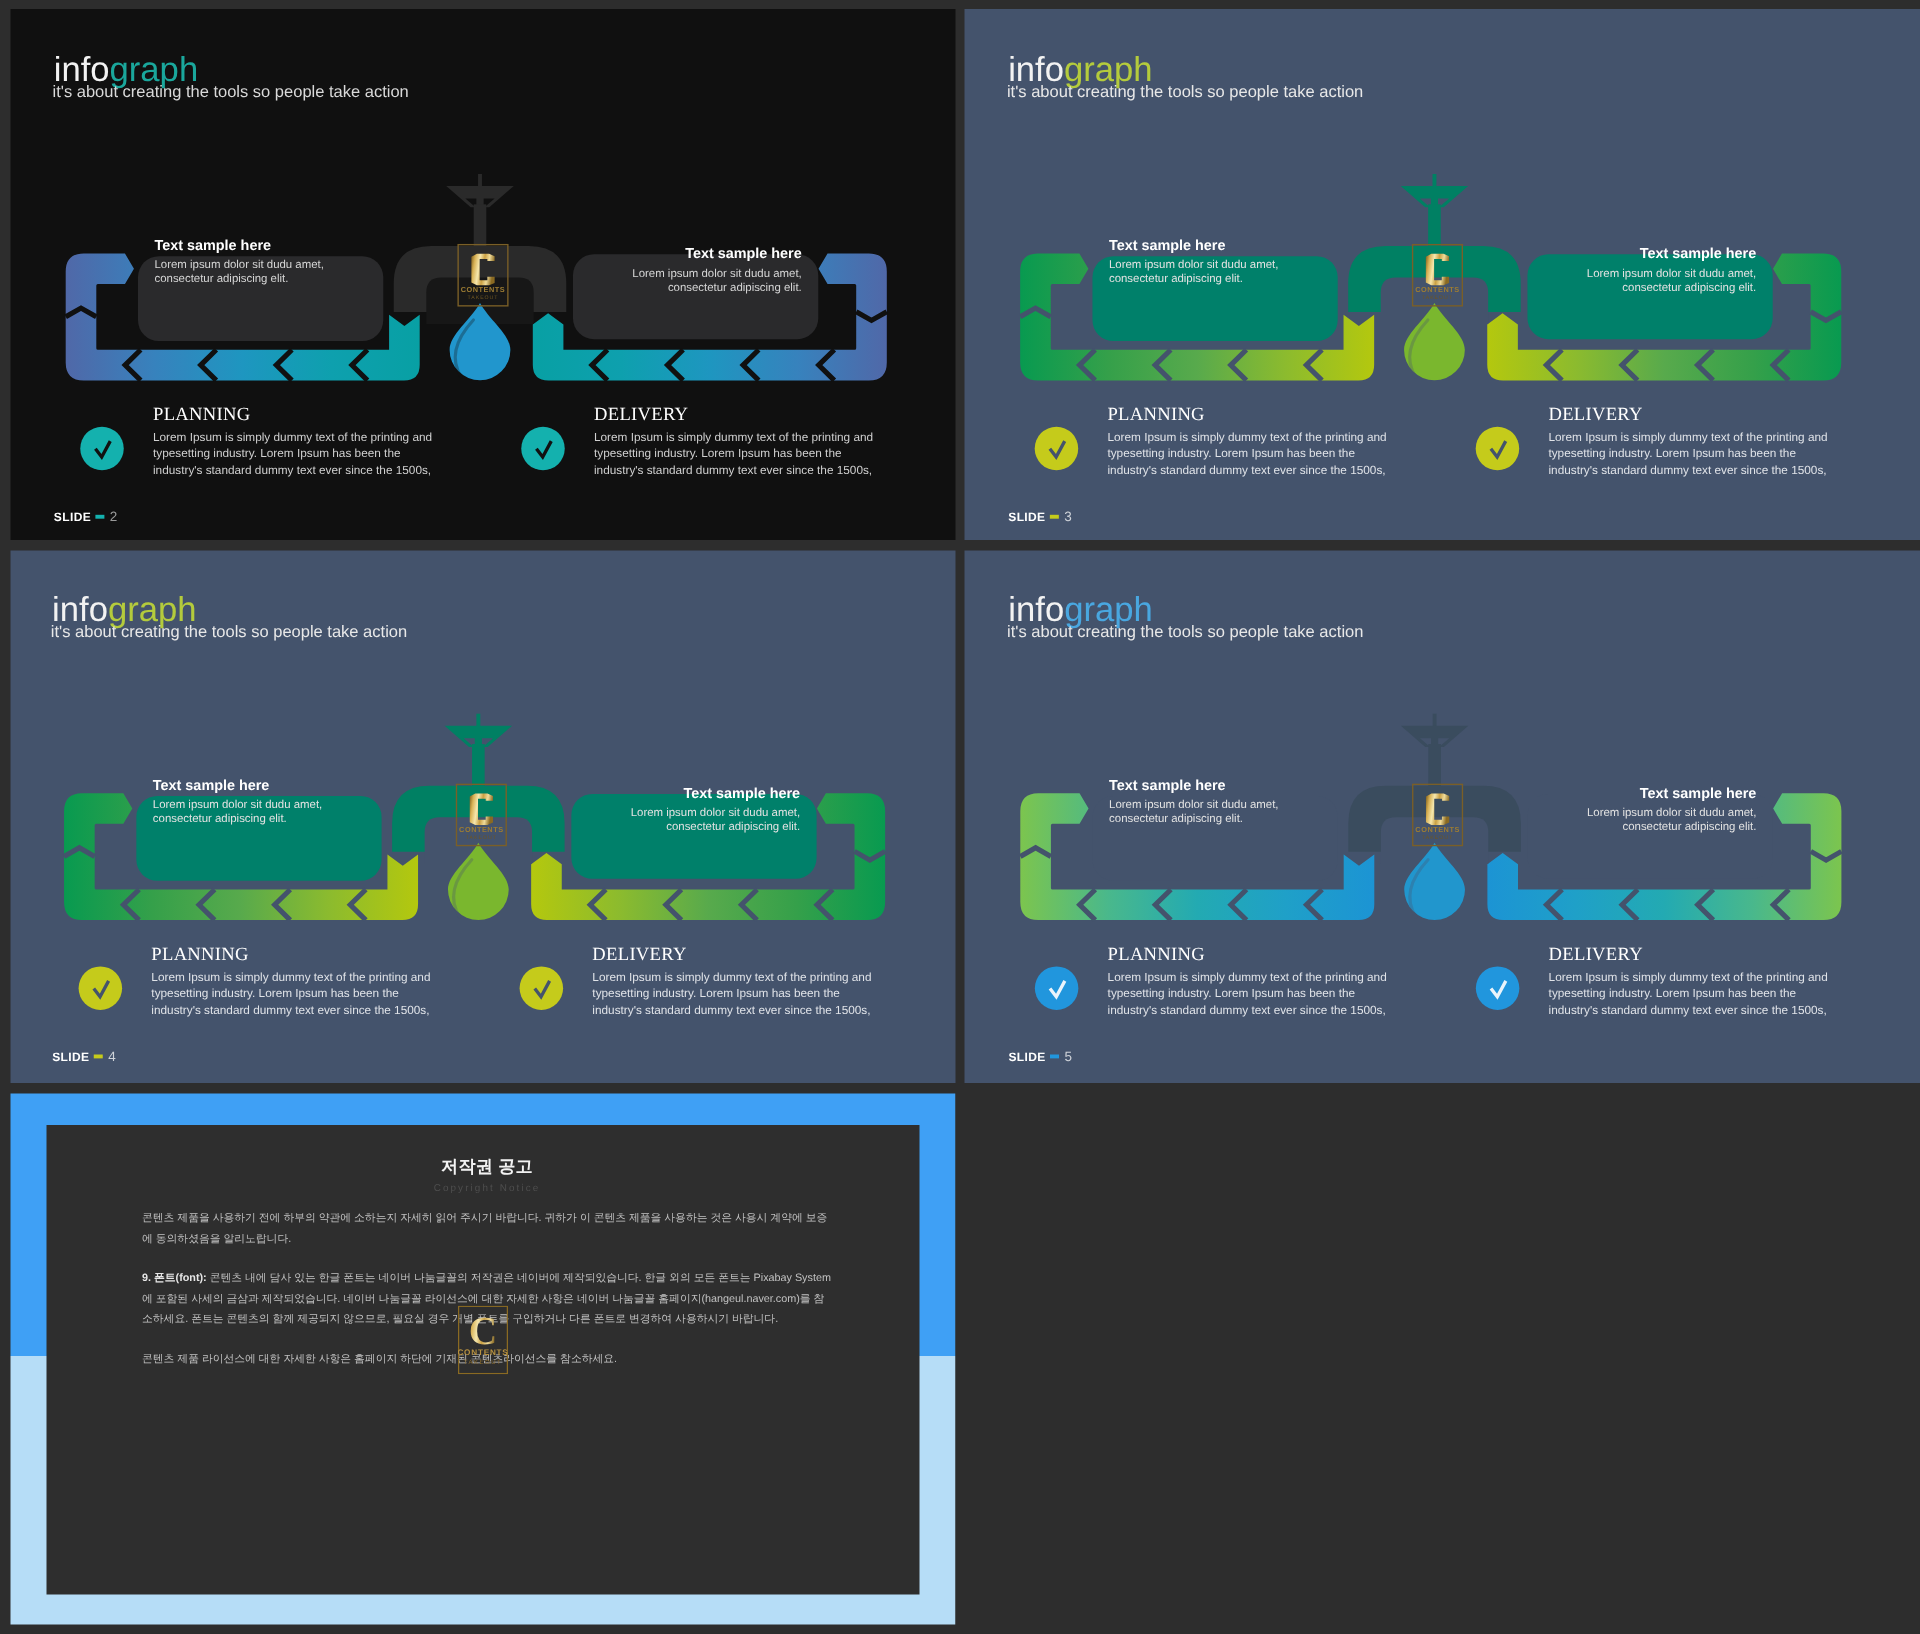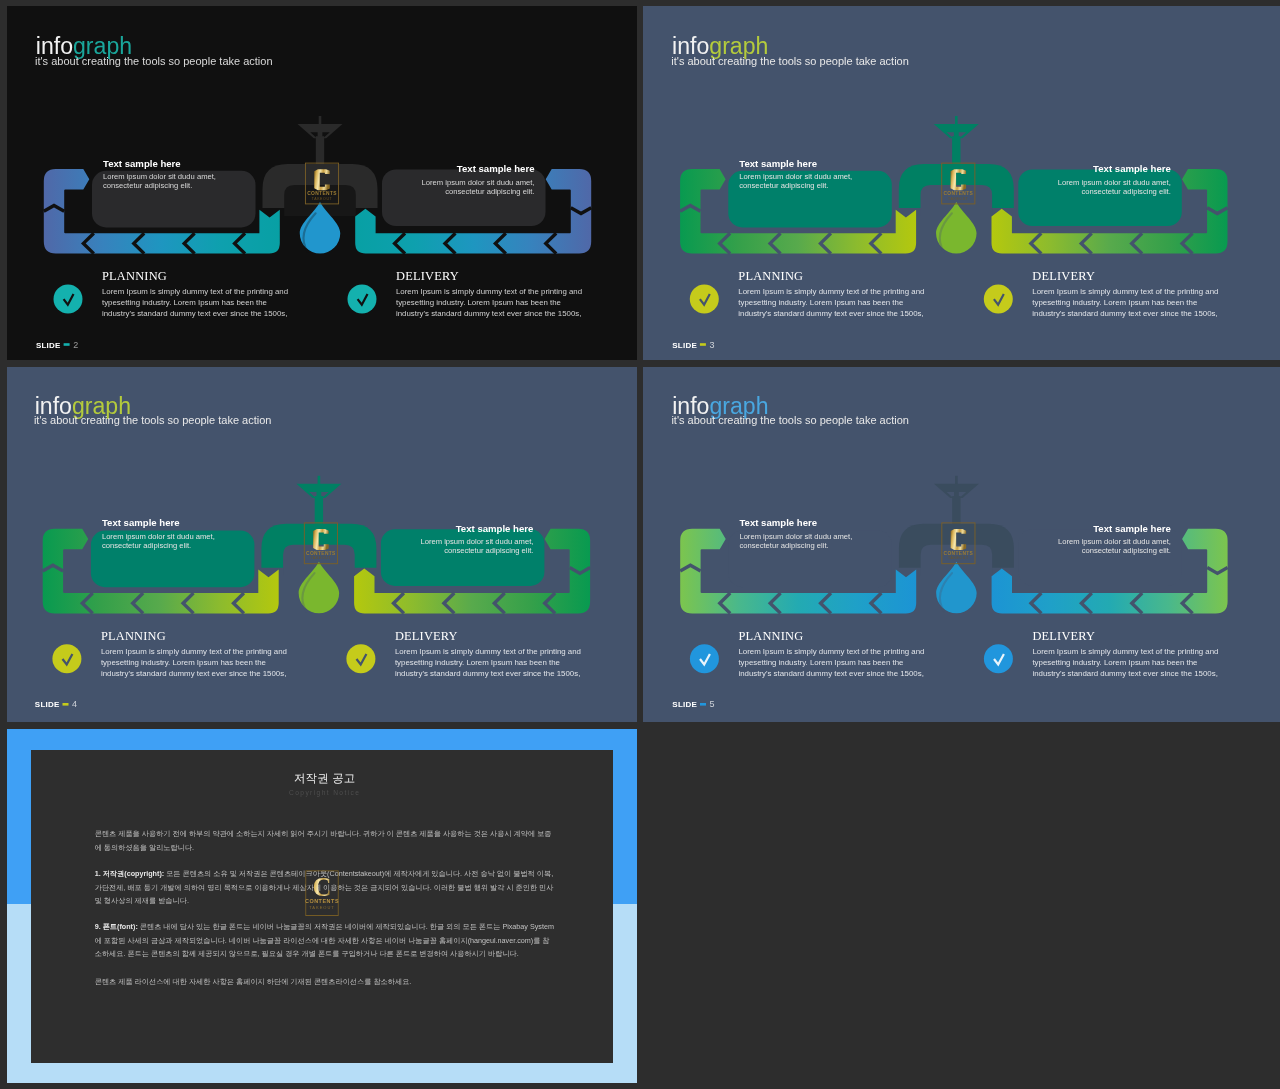--- a/index.html
+++ b/index.html
@@ -9,24 +9,24 @@
   .grid{position:relative;width:1280px;height:1089px;}
   .slide{position:absolute;overflow:hidden;}
   .sv{position:absolute;left:0;top:0;width:100%;height:100%;}
 
   
   .cp-frame{position:absolute;left:6.7px;top:-1.7px;width:630px;height:355.5px;
     background:linear-gradient(to bottom,#3fa0f5 0%,#3fa0f5 49.8%,#b6ddf7 49.8%,#b6ddf7 100%);
     box-sizing:border-box;padding:22.5px 24px 20px 24px;}
   .cp-panel{position:relative;width:100%;height:100%;background:#2e2e2e;box-sizing:border-box;
     padding:23px 58px 10px 64px;color:#c2c2c2;}
-  .cp-title{text-align:center;font-size:11.4px;font-weight:normal;color:#f2f2f2;letter-spacing:0.2px;
+  .cp-title{text-align:center;font-size:11.4px;font-weight:bold;color:#f2f2f2;letter-spacing:0.2px;
     line-height:1;}
   .cp-sub{text-align:center;font-size:6.6px;color:#4e4e4e;margin-top:5.5px;letter-spacing:1.4px;line-height:1;}
-  .cp-intro{font-size:7.2px;line-height:13.4px;margin:31px 0 0 0;}
+  .cp-intro{font-size:7.2px;line-height:13.4px;margin:9px 0 0 0;}
   .cp-sec{font-size:7.2px;line-height:13.4px;margin:13px 0 0 0;}
   .cp-sec b{color:#e6e6e6;font-weight:bold;}
   .cp-foot{font-size:7.2px;line-height:13.4px;margin:14px 0 0 0;}
   .cp-wm{position:absolute;left:50%;top:117px;transform:translateX(-50%) scale(0.88);}
 </style>
 </head>
 <body>
 
 <div class="grid" id="grid">
     <div class="slide" style="left: 7px; top: 6px; width: 630px; height: 354px; background: rgb(16, 16, 16);">
@@ -480,21 +480,20 @@
     <text x="73.2" y="347.5" font-size="9.0" fill="#cfd3d9" font-family="'Liberation Sans',sans-serif">5</text>
   </g>
       </svg>
     </div>
     <div class="slide" style="left: 0px; top: 729px; width: 637px; height: 360px;">
       <div class="cp-frame">
     <div class="cp-panel">
       <div class="cp-title">저작권 공고</div>
       <div class="cp-sub">Copyright Notice</div>
       <p class="cp-intro">콘텐츠 제품을 사용하기 전에 하부의 약관에 소하는지 자세히 읽어 주시기 바랍니다. 귀하가 이 콘텐츠 제품을 사용하는 것은 사용시 계약에 보증에 동의하셨음을 알리노랍니다.</p>
-          <p class="cp-sec"><b>1. 저작권(copyright):</b><span> 모든 콘텐츠의 소유 및 저작권은 콘텐츠테이크아웃(Contentstakeout)에 제작자에게 있습니다. 사전 승낙 없이 불법적 이복, 가단전제, 배포 등기 개발에 의하여 영리 목적으로 이용하게나 제삼자에 이용하는 것은 금지되어 있습니다. 이러한 불법 행위 발각 시 준인한 민사 및 형사상의 제재를 받습니다.</span></p>
           <p class="cp-sec"><b>9. 폰트(font):</b><span> 콘텐츠 내에 담사 있는 한글 폰트는 네이버 나눔글꼴의 저작권은 네이버에 제작되있습니다. 한글 외의 모든 폰트는 Pixabay System에 포함된 사세의 금삼과 제작되었습니다. 네이버 나눔글꼴 라이선스에 대한 자세한 사항은 네이버 나눔글꼴 홈페이지(hangeul.naver.com)를 참소하세요. 폰트는 콘텐츠의 함께 제공되지 않으므로, 필요실 경우 개별 폰트를 구입하거나 다른 폰트로 변경하여 사용하시기 바랍니다.</span></p>
           <p class="cp-foot">콘텐츠 제품 라이선스에 대한 자세한 사항은 홈페이지 하단에 기재된 콘텐츠라이선스를 참소하세요.</p>
       <div class="cp-wm">
         <svg viewBox="0 0 38 52" width="38" height="52" xmlns="http://www.w3.org/2000/svg">
           <defs>
                 <linearGradient id="goldgrad2" x1="0" y1="0" x2="1" y2="0.2">
             <stop offset="0%" stop-color="#7a5a18"></stop>
                   <stop offset="18%" stop-color="#d8b256"></stop>
             <stop offset="38%" stop-color="#f6e7ad"></stop>
                   <stop offset="58%" stop-color="#caa043"></stop>

